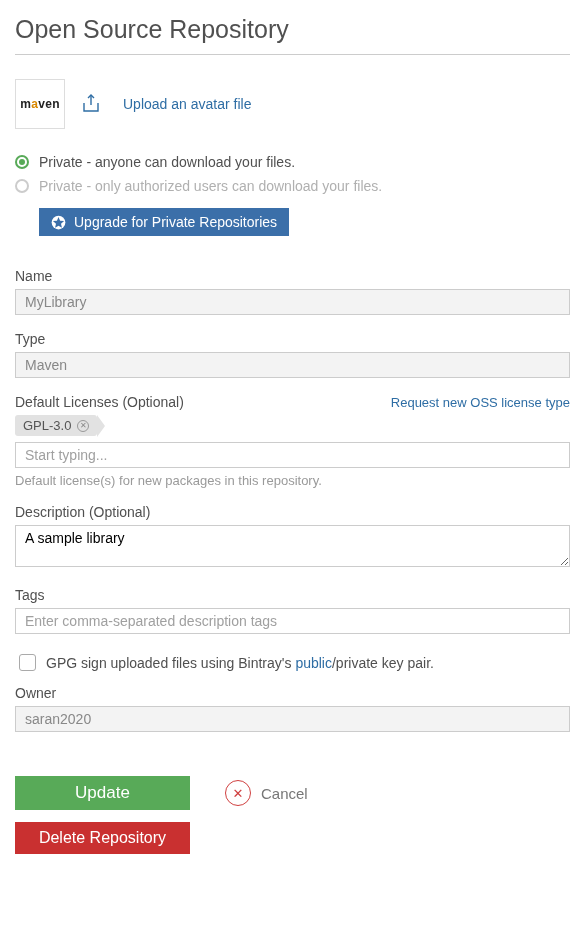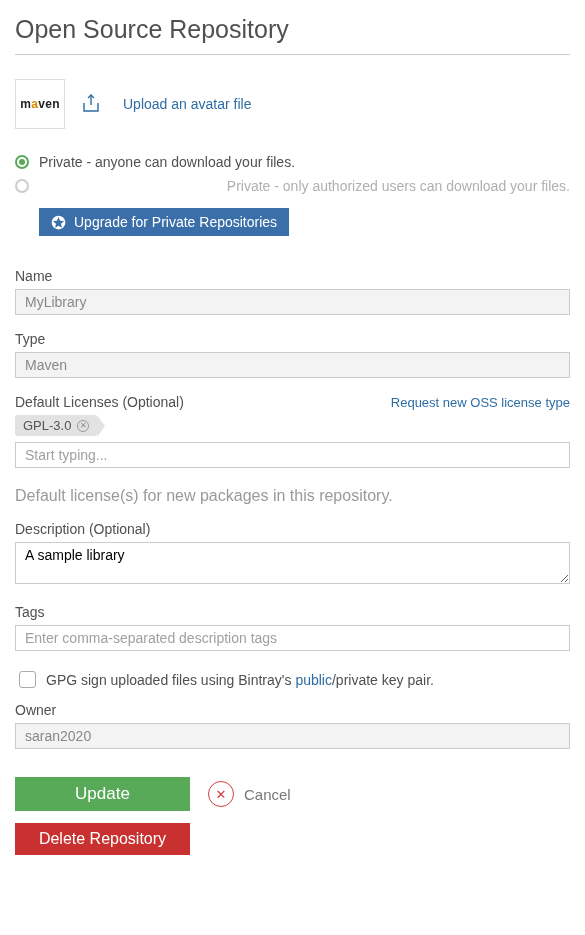--- a/index.html
+++ b/index.html
@@ -5,44 +5,44 @@
   * { box-sizing: border-box; margin: 0; padding: 0; }
   body { font-family: -apple-system, BlinkMacSystemFont, "Segoe UI", Arial, sans-serif; background: #fff; width: 585px; padding: 15px; color: #505050; }
   .page-title { font-size: 25px; font-weight: 300; color: #505050; border-bottom: 1px solid #ccc; padding-bottom: 10px; margin-bottom: 24px; }
   .avatar-section { display: flex; align-items: center; gap: 18px; margin-bottom: 25px; }
   .avatar-box { border: 1px solid #ddd; width: 50px; height: 50px; display: flex; align-items: center; justify-content: center; font-size: 12px; font-weight: 700; color: #222; letter-spacing: 0.3px; }
   .avatar-box .a { color: #d88800; }
   .upload-link { display: flex; align-items: center; gap: 24px; cursor: pointer; }
   .upload-link span.text { color: #2e6da4; font-size: 14px; }
   .upload-icon { width: 16px; height: 20px; }
   .radio-row { display: flex; align-items: center; gap: 10px; margin-bottom: 8px; font-size: 14px; color: #505050; }
-  .radio-row.disabled { color: #b0b0b0; justify-content: space-between; }
+  .radio-row.disabled { color: #b0b0b0; }
   .radio-outer { width: 14px; height: 14px; border-radius: 50%; border: 2px solid #58aa58; display: flex; align-items: center; justify-content: center; }
   .radio-inner { width: 6px; height: 6px; border-radius: 50%; background: #58aa58; }
   .radio-outer.disabled { border-color: #ccc; }
   .upgrade-section { margin: 14px 0 32px 24px; }
   .btn { display: inline-flex; align-items: center; gap: 8px; padding: 6px 12px; font-size: 14px; color: #fff; border: none; cursor: pointer; }
   .btn-primary { background: #3b6fa9; }
   .btn-success { background: #58aa58; padding: 7px 0; width: 175px; justify-content: center; font-size: 17px; font-weight: 300; }
   .btn-danger { background: #c93030; padding: 7px 12px; width: 175px; justify-content: center; font-size: 16px; font-weight: 300; }
   .star-icon { width: 15px; height: 15px; }
   .field-group { margin-bottom: 16px; }
   .field-label { font-size: 14px; color: #505050; margin-bottom: 5px; display: flex; justify-content: space-between; align-items: baseline; text-align: center; }
   .field-label .link { color: #2e6da4; font-size: 13px; }
   .text-input, .textarea { width: 100%; border: 1px solid #ccc; padding: 4px 9px; font-size: 14px; font-family: inherit; background: #fff; }
   .text-input.readonly { background: #f3f3f3; color: #888; }
   .textarea { resize: both; height: 42px; }
   .tag-chip { display: inline-flex; align-items: center; background: #e2e2e2; border-radius: 3px; padding: 3px 8px; font-size: 13px; color: #555; gap: 6px; position: relative; margin-bottom: 6px; }
   .tag-chip::after { content: ""; position: absolute; right: -8px; top: 0; width: 0; height: 0; border-top: 11px solid transparent; border-bottom: 11px solid transparent; border-left: 8px solid #e2e2e2; }
   .tag-remove { width: 12px; height: 12px; border: 1px solid #999; border-radius: 50%; display: flex; align-items: center; justify-content: center; font-size: 8px; color: #888; cursor: pointer; line-height: 1; }
-  .hint { font-size: 16px; color: #9a9a9a; margin-top: 19px; }
+  .hint { font-size: 13px; color: #9a9a9a; margin-top: 5px; }
   .checkbox-row { display: flex; align-items: flex-end; gap: 10px; font-size: 14px; margin: 20px 4px 14px; }
   .checkbox { width: 17px; height: 17px; border: 1px solid #aaa; border-radius: 3px; }
   .checkbox-row .link { color: #2e6da4; }
-  .action-row { display: flex; align-items: center; gap: 18px; margin-top: 28px; margin-bottom: 12px; }
+  .action-row { display: flex; align-items: center; gap: 35px; margin-top: 44px; margin-bottom: 12px; }
   .cancel-link { display: flex; align-items: center; gap: 10px; cursor: pointer; }
   .cancel-link .text { color: #777; font-size: 15px; }
   .cancel-icon { width: 26px; height: 26px; border: 1px solid #d04040; border-radius: 50%; display: flex; align-items: center; justify-content: center; color: #d04040; font-size: 13px; }
   ::placeholder { color: #a0a0a0; }
 </style>
 </head>
 <body>
 
 
 

